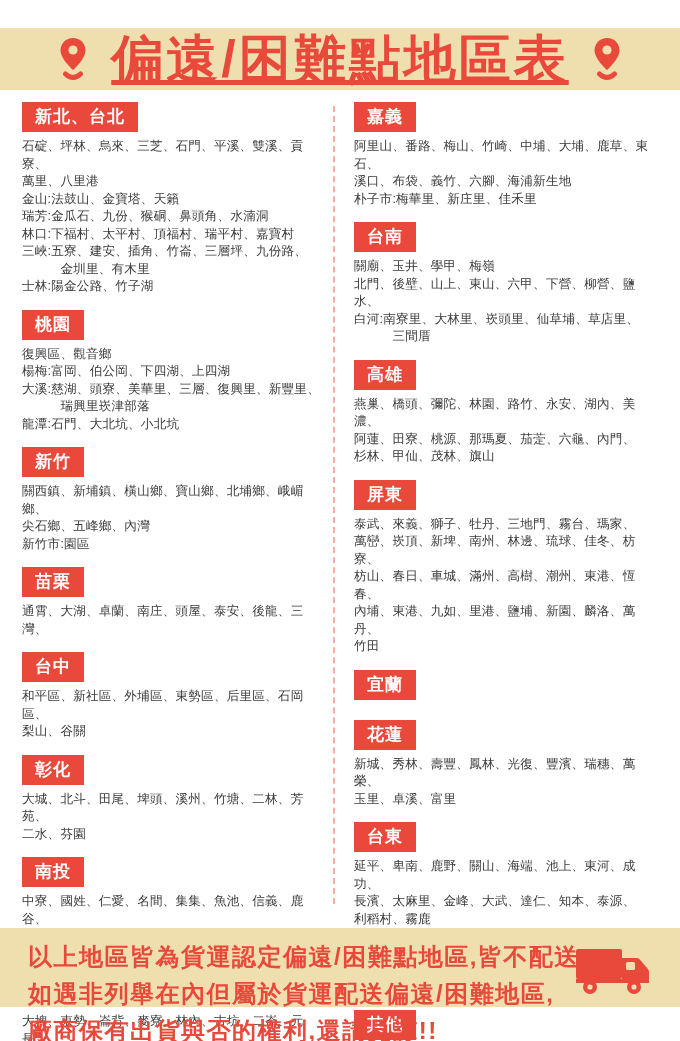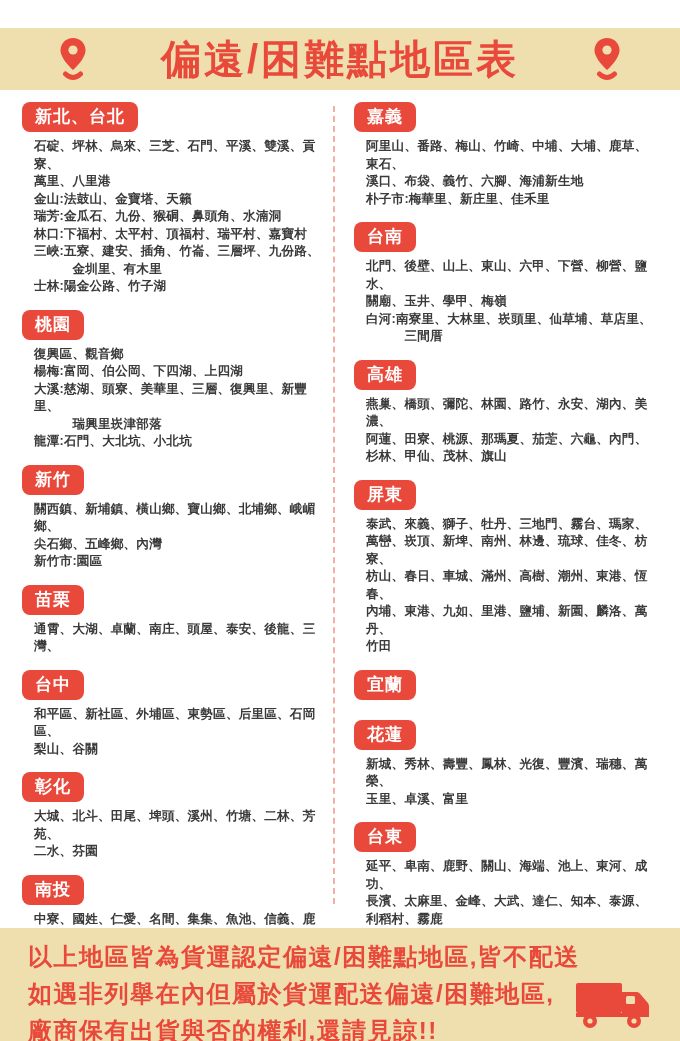--- a/index.html
+++ b/index.html
@@ -15,52 +15,52 @@
     background:#ffffff;
     font-family:"Liberation Sans", sans-serif;
   }
   
   .band-top{
     position:absolute;top:28px;left:0;width:680px;height:62px;
     background:var(--tan);
     display:flex;align-items:center;justify-content:center;
   }
   .page-title{
-    font-size:40px;font-weight:bold;color:var(--red);
-    letter-spacing:3px;line-height:1;
+    font-size:52px;font-weight:bold;color:var(--red);
+    letter-spacing:3px;line-height:1;text-decoration:underline;
   }
   .pin{position:absolute;top:9px;width:30px;height:44px;}
   .pin.left{left:58px;}
   .pin.right{right:58px;}
   
   .content{
     position:absolute;top:98px;left:0;width:680px;height:812px;
     display:flex;
   }
   .col{width:340px;}
   .col-left{padding-left:22px;padding-right:18px;}
   .col-right{padding-left:14px;padding-right:24px;}
   .divider{
     position:absolute;left:333px;top:8px;height:798px;width:0;
     border-left:2px dashed var(--pink);
   }
   .badge{
     display:inline-block;background:var(--red);color:#fff;
     font-weight:bold;font-size:17px;line-height:1;
-    padding:6px 13px 7px;border-radius:8px;
+    padding:6px 13px 7px;border-radius:0;
     margin:4px 0 6px;letter-spacing:1px;
   }
   .line{
-    font-size:12.6px;font-weight:bold;color:var(--text);
-    line-height:17.5px;letter-spacing:0.2px;white-space:pre-wrap;margin-left:12px;
+    font-size:12.6px;font-weight:normal;color:var(--text);
+    line-height:17.5px;letter-spacing:0.2px;white-space:pre-wrap;
   }
   .region{margin-bottom:10px;}
   
   .band-bottom{
-    position:absolute;top:928px;left:0;width:680px;height:113px;
+    position:absolute;top:928px;left:0;width:680px;height:79px;
     background:var(--tan);
     padding:10px 0 0 28px;
   }
   .footer-line{
     font-size:24px;font-weight:bold;color:var(--red);
     line-height:37px;letter-spacing:1.5px;white-space:pre;
   }
   .truck{position:absolute;right:28px;bottom:10px;width:78px;height:52px;}
 </style>
 </head>
@@ -86,21 +86,21 @@
       <section class="region"><div class="badge">桃園</div><div class="line">復興區、觀音鄉</div><div class="line">楊梅:富岡、伯公岡、下四湖、上四湖</div><div class="line">大溪:慈湖、頭寮、美華里、三層、復興里、新豐里、</div><div class="line">　　　瑞興里崁津部落</div><div class="line">龍潭:石門、大北坑、小北坑</div></section>
       <section class="region"><div class="badge">新竹</div><div class="line">關西鎮、新埔鎮、橫山鄉、寶山鄉、北埔鄉、峨嵋鄉、</div><div class="line">尖石鄉、五峰鄉、內灣</div><div class="line">新竹市:園區</div></section>
       <section class="region"><div class="badge">苗栗</div><div class="line">通霄、大湖、卓蘭、南庄、頭屋、泰安、後龍、三灣、</div></section>
       <section class="region"><div class="badge">台中</div><div class="line">和平區、新社區、外埔區、東勢區、后里區、石岡區、</div><div class="line">梨山、谷關</div></section>
       <section class="region"><div class="badge">彰化</div><div class="line">大城、北斗、田尾、埤頭、溪州、竹塘、二林、芳苑、</div><div class="line">二水、芬園</div></section>
       <section class="region"><div class="badge">南投</div><div class="line">中寮、國姓、仁愛、名間、集集、魚池、信義、鹿谷、</div><div class="line">水里、竹山、草屯鎮山區、東山路、八卦路、雙冬、</div><div class="line">九九峰</div></section>
       <section class="region"><div class="badge">雲林</div><div class="line">大埤、東勢、崙背、麥寮、林內、古坑、二崙、元長、</div></section>
     </div>
   <div class="col col-right">
       <section class="region"><div class="badge">嘉義</div><div class="line">阿里山、番路、梅山、竹崎、中埔、大埔、鹿草、東石、</div><div class="line">溪口、布袋、義竹、六腳、海浦新生地</div><div class="line">朴子市:梅華里、新庄里、佳禾里</div></section>
-      <section class="region"><div class="badge">台南</div><div class="line">北門、後壁、山上、東山、六甲、下營、柳營、鹽水、</div><div class="line">關廟、玉井、學甲、梅嶺</div><div class="line">白河:南寮里、大林里、崁頭里、仙草埔、草店里、</div><div class="line">　　　三間厝</div></section>
+      <section class="region"><div class="badge">台南</div><div class="line">關廟、玉井、學甲、梅嶺</div><div class="line">北門、後壁、山上、東山、六甲、下營、柳營、鹽水、</div><div class="line">白河:南寮里、大林里、崁頭里、仙草埔、草店里、</div><div class="line">　　　三間厝</div></section>
       <section class="region"><div class="badge">高雄</div><div class="line">燕巢、橋頭、彌陀、林園、路竹、永安、湖內、美濃、</div><div class="line">阿蓮、田寮、桃源、那瑪夏、茄萣、六龜、內門、</div><div class="line">杉林、甲仙、茂林、旗山</div></section>
       <section class="region"><div class="badge">屏東</div><div class="line">泰武、來義、獅子、牡丹、三地門、霧台、瑪家、</div><div class="line">萬巒、崁頂、新埤、南州、林邊、琉球、佳冬、枋寮、</div><div class="line">枋山、春日、車城、滿州、高樹、潮州、東港、恆春、</div><div class="line">內埔、東港、九如、里港、鹽埔、新園、麟洛、萬丹、</div><div class="line">竹田</div></section>
       <section class="region"><div class="badge">宜蘭</div></section>
       <section class="region"><div class="badge">花蓮</div><div class="line">新城、秀林、壽豐、鳳林、光復、豐濱、瑞穗、萬榮、</div><div class="line">玉里、卓溪、富里</div></section>
       <section class="region"><div class="badge">台東</div><div class="line">延平、卑南、鹿野、關山、海端、池上、東河、成功、</div><div class="line">長濱、太麻里、金峰、大武、達仁、知本、泰源、</div><div class="line">利稻村、霧鹿</div></section>
       <section class="region"><div class="badge">離島</div><div class="line">離島地區皆不配送</div></section>
       <section class="region"><div class="badge">其他</div><div class="line">高速公路休息區、醫院、地下街、機場、車站、監獄、</div><div class="line">看守所、碼頭、牧場、物流倉、貨櫃場</div></section>
     </div>
   <div class="divider"></div>
 </div>

